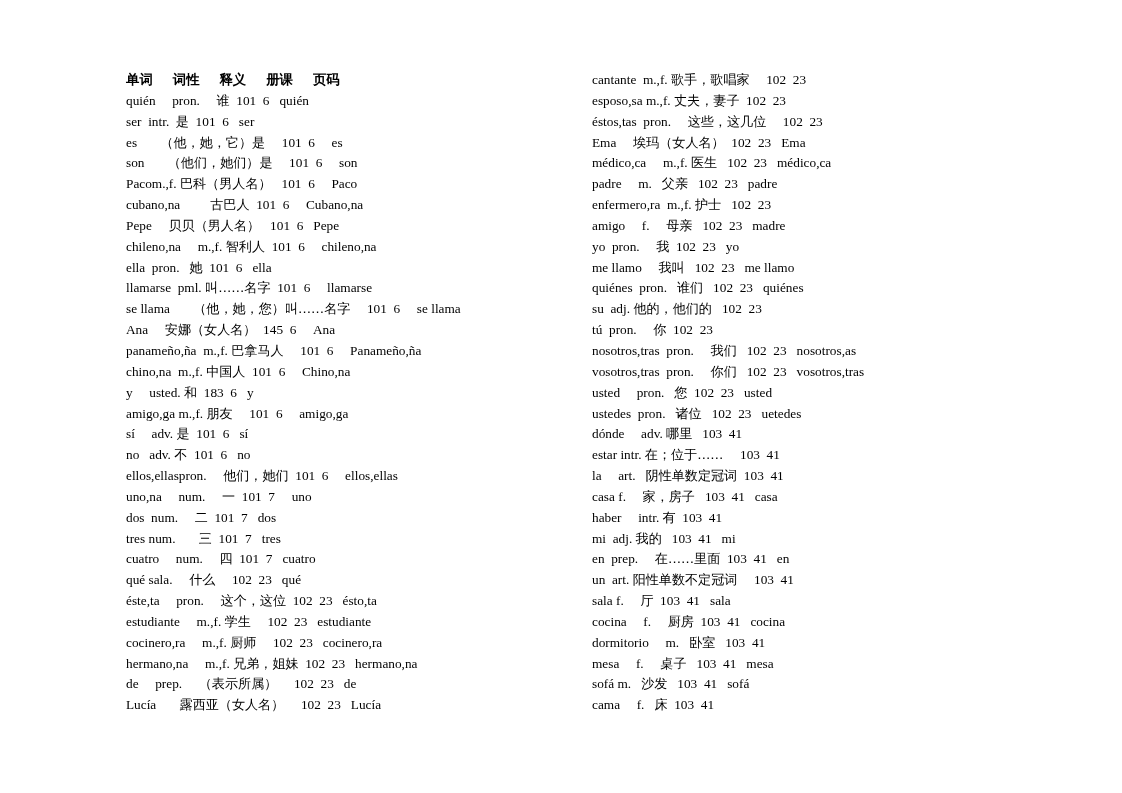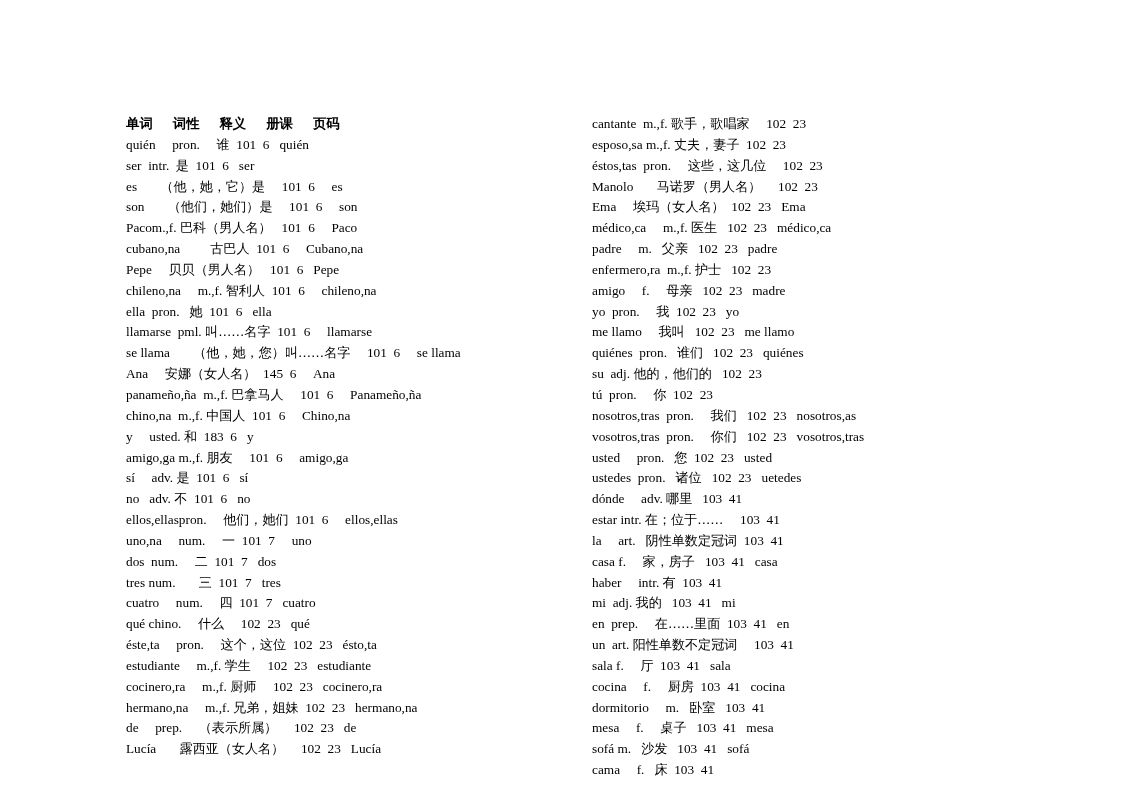--- a/index.html
+++ b/index.html
@@ -11,21 +11,20 @@
     width: 1122px;
     height: 793px;
     font-family: "Liberation Serif", "DejaVu Serif", serif;
     color: #000000;
     overflow: hidden;
   }
   #page {
     position: relative;
     width: 1122px;
     height: 560px;
-    margin-top: 44px;
   }
   .column {
     position: absolute;
     top: 70px;
   }
   #col-left  { left: 126px; width: 470px; }
   #col-right { left: 592px; width: 470px; }
 
   .glossary-row {
     height: 20.85px;
@@ -78,36 +77,35 @@
         <div class="glossary-row"><span class="seg">chino,na  m.,f. </span><span class="cjk">中国人</span><span class="seg">  101  6   Chino,na</span></div>
         <div class="glossary-row"><span class="seg">y   usted. </span><span class="cjk">和</span><span class="seg">  183  6  y</span></div>
         <div class="glossary-row"><span class="seg">amigo,ga m.,f. </span><span class="cjk">朋友</span><span class="seg">  101  6   amigo,ga</span></div>
         <div class="glossary-row"><span class="seg">sí   adv. </span><span class="cjk">是</span><span class="seg">  101  6  sí</span></div>
         <div class="glossary-row"><span class="seg">no  adv. </span><span class="cjk">不</span><span class="seg">  101  6  no</span></div>
         <div class="glossary-row"><span class="seg">ellos,ellaspron.  </span><span class="cjk">他们，她们</span><span class="seg">  101  6   ellos,ellas</span></div>
         <div class="glossary-row"><span class="seg">uno,na   num.  </span><span class="cjk">一</span><span class="seg">  101  7   uno</span></div>
         <div class="glossary-row"><span class="seg">dos  num.  </span><span class="cjk">二</span><span class="seg">  101  7  dos</span></div>
         <div class="glossary-row"><span class="seg">tres num.   </span><span class="cjk">三</span><span class="seg">  101  7  tres</span></div>
         <div class="glossary-row"><span class="seg">cuatro   num.  </span><span class="cjk">四</span><span class="seg">  101  7  cuatro</span></div>
-        <div class="glossary-row"><span class="seg">qué chino.  </span><span class="cjk">什么</span><span class="seg">  102  23  qué</span></div>
+        <div class="glossary-row"><span class="seg">qué sala.  </span><span class="cjk">什么</span><span class="seg">  102  23  qué</span></div>
         <div class="glossary-row"><span class="seg">éste,ta   pron.  </span><span class="cjk">这个，这位</span><span class="seg">  102  23  ésto,ta</span></div>
         <div class="glossary-row"><span class="seg">estudiante  m.,f. </span><span class="cjk">学生</span><span class="seg">  102  23  estudiante</span></div>
         <div class="glossary-row"><span class="seg">cocinero,ra  m.,f. </span><span class="cjk">厨师</span><span class="seg">  102  23  cocinero,ra</span></div>
         <div class="glossary-row"><span class="seg">hermano,na  m.,f. </span><span class="cjk">兄弟，姐妹</span><span class="seg">  102  23  hermano,na</span></div>
         <div class="glossary-row"><span class="seg">de   prep.  </span><span class="cjk">（表示所属）</span><span class="seg">  102  23  de</span></div>
         <div class="glossary-row"><span class="seg">Lucía   </span><span class="cjk">露西亚（女人名）</span><span class="seg">  102  23  Lucía</span></div>
       </div>
   </div>
 
   <div class="column" id="col-right">
     <div>
         <div class="glossary-row"><span class="seg">cantante  m.,f. </span><span class="cjk">歌手，歌唱家</span><span class="seg">  102  23</span></div>
         <div class="glossary-row"><span class="seg">esposo,sa m.,f. </span><span class="cjk">丈夫，妻子</span><span class="seg">  102  23</span></div>
         <div class="glossary-row"><span class="seg">éstos,tas  pron.  </span><span class="cjk">这些，这几位</span><span class="seg">  102  23</span></div>
-        <div class="glossary-row"><span class="seg">Manolo   </span><span class="cjk">马诺罗（男人名）</span><span class="seg">  102  23</span></div>
         <div class="glossary-row"><span class="seg">Ema  </span><span class="cjk">埃玛（女人名）</span><span class="seg">  102  23  Ema</span></div>
         <div class="glossary-row"><span class="seg">médico,ca  m.,f. </span><span class="cjk">医生</span><span class="seg">  102  23  médico,ca</span></div>
         <div class="glossary-row"><span class="seg">padre   m.  </span><span class="cjk">父亲</span><span class="seg">  102  23  padre</span></div>
         <div class="glossary-row"><span class="seg">enfermero,ra  m.,f. </span><span class="cjk">护士</span><span class="seg">  102  23</span></div>
         <div class="glossary-row"><span class="seg">amigo   f.   </span><span class="cjk">母亲</span><span class="seg">  102  23  madre</span></div>
         <div class="glossary-row"><span class="seg">yo  pron.   </span><span class="cjk">我</span><span class="seg">  102  23  yo</span></div>
         <div class="glossary-row"><span class="seg">me llamo  </span><span class="cjk">我叫</span><span class="seg">  102  23  me llamo</span></div>
         <div class="glossary-row"><span class="seg">quiénes  pron.  </span><span class="cjk">谁们</span><span class="seg">  102  23  quiénes</span></div>
         <div class="glossary-row"><span class="seg">su  adj. </span><span class="cjk">他的，他们的</span><span class="seg">  102  23</span></div>
         <div class="glossary-row"><span class="seg">tú  pron.   </span><span class="cjk">你</span><span class="seg">  102  23</span></div>

